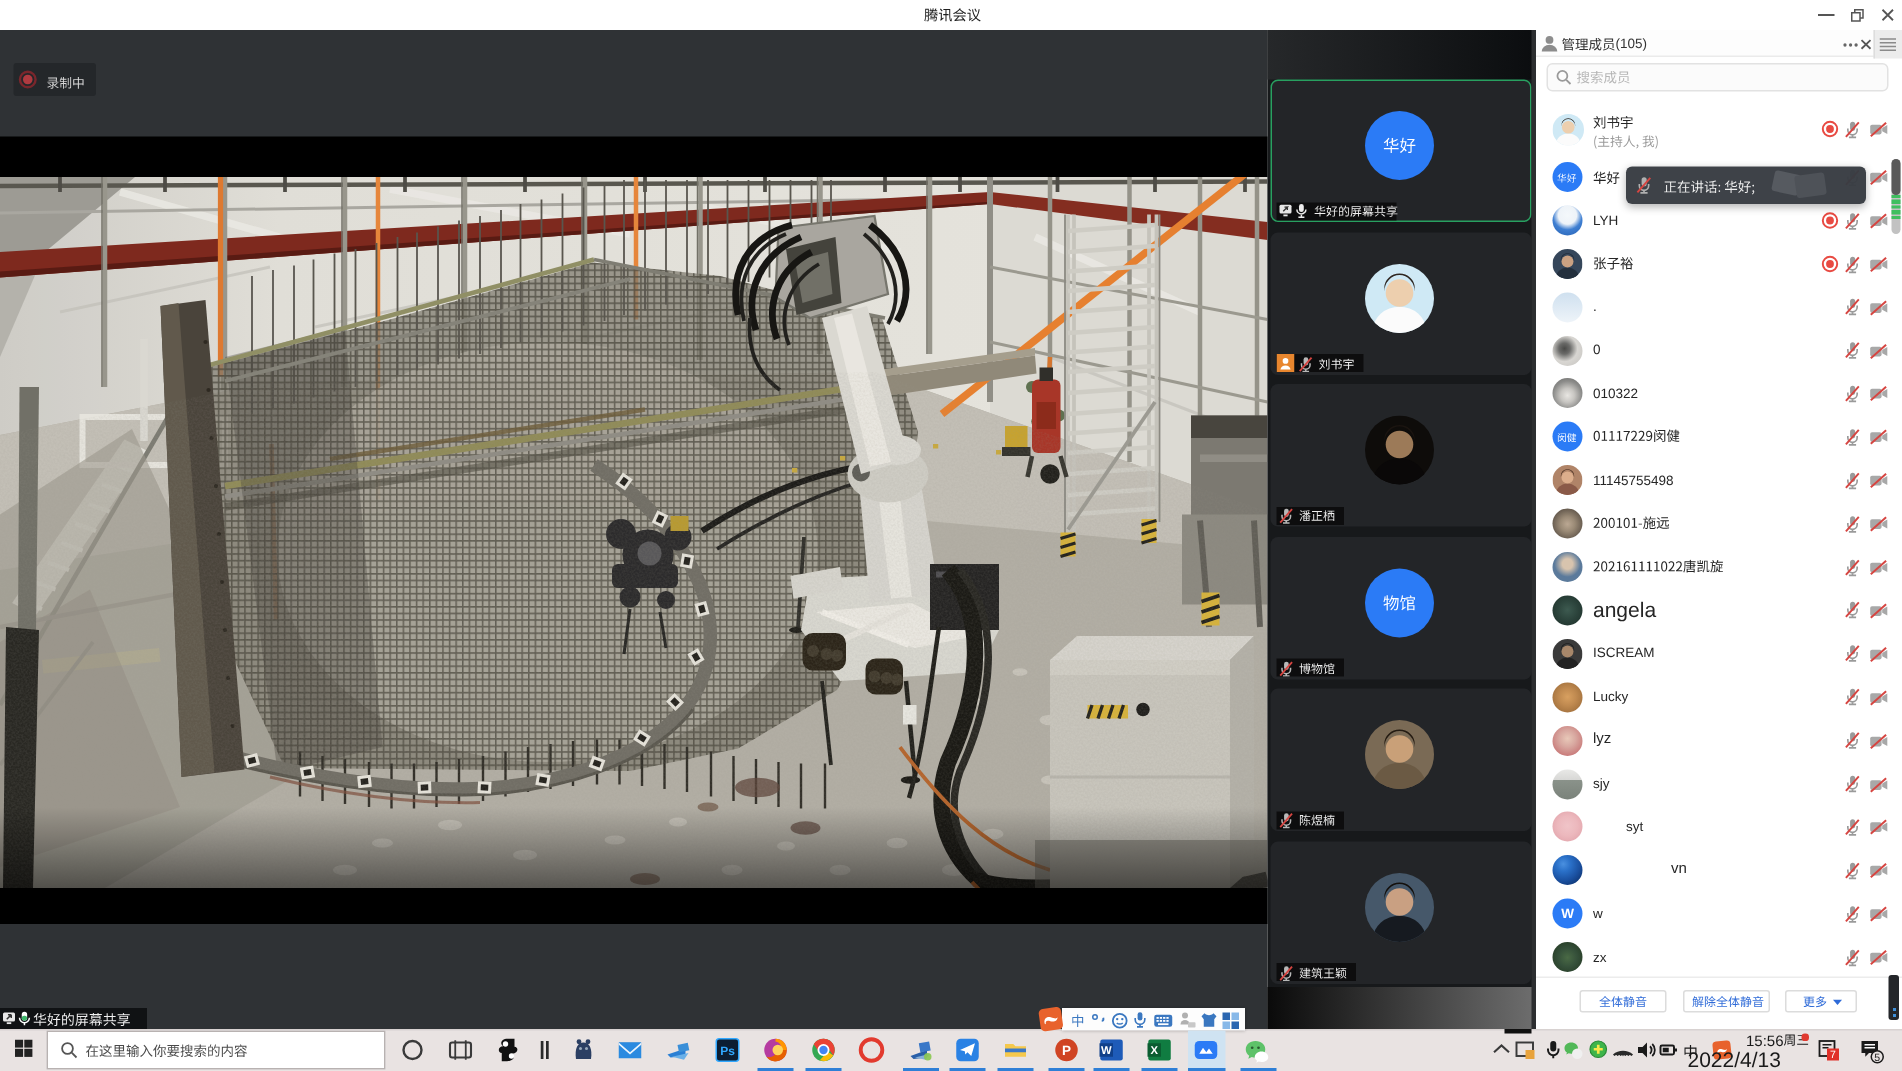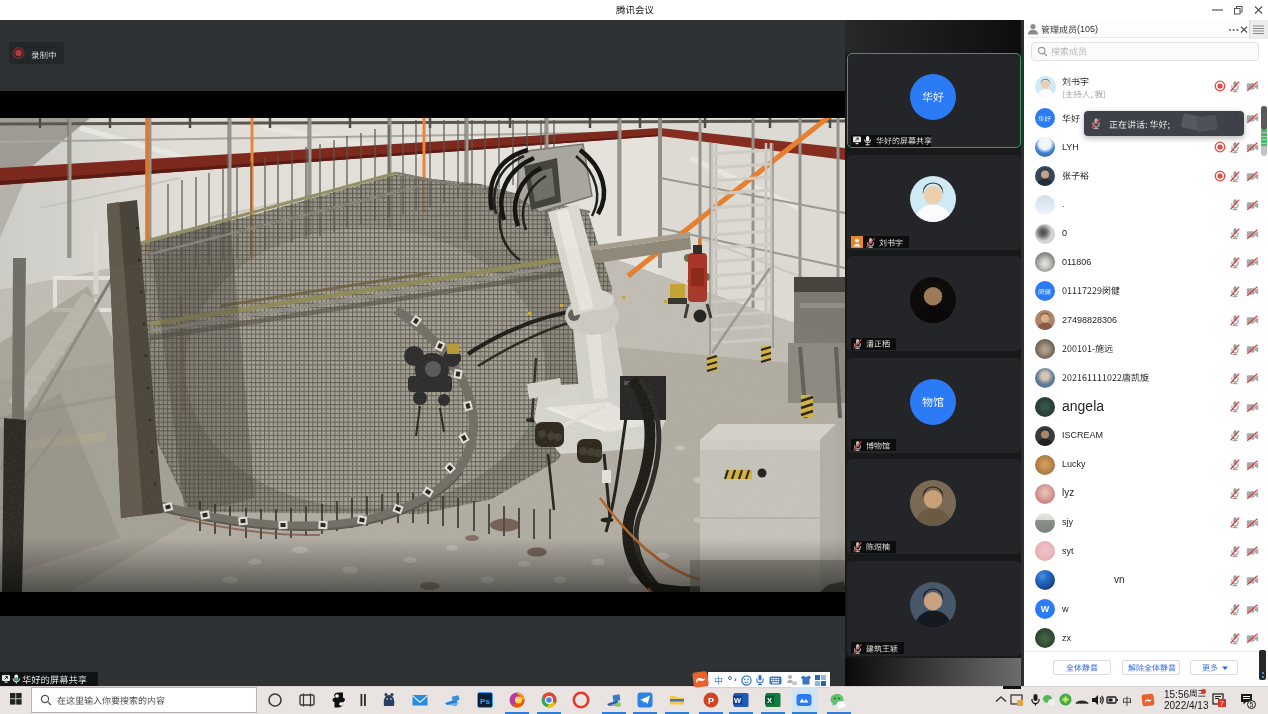--- a/index.html
+++ b/index.html
@@ -736,21 +736,21 @@
       <line x1="6" y1="10.2" x2="6" y2="11.6" stroke="#9a9a9a" stroke-width="1.1"></line>
       <line x1="3.6" y1="11.6" x2="8.4" y2="11.6" stroke="#9a9a9a" stroke-width="1.1"></line>
       <line x1="1.6" y1="11.3" x2="10.2" y2="1.6" stroke="#d64541" stroke-width="1.3"></line>
     </svg>
     <svg style="position:absolute;left:1246px;top:228.5px" width="13" height="11" viewBox="0 0 13 11">
       <rect x="0.8" y="2.2" width="7.6" height="6.4" rx="1.2" fill="#a8a8a8"></rect>
       <polygon points="8.8,4.3 12.2,2.4 12.2,8.4 8.8,6.5" fill="#a8a8a8"></polygon>
       <line x1="1.2" y1="9.8" x2="11.4" y2="0.8" stroke="#d64541" stroke-width="1.3"></line>
     </svg>
     <div class="abs" style="left:1035px;top:252.4px;width:20px;height:20px;border-radius:50%;background:radial-gradient(circle at 50% 58%,#e8e6e2 0%,#c8c6c2 30%,#8c8c8a 62%,#6a6a68 95%)"></div>
-    <div class="abs" style="left:1062px;top:255.9px;font-size:9px;color:#262626;line-height:12px">011806</div>
+    <div class="abs" style="left:1062px;top:255.9px;font-size:9px;color:#262626;line-height:12px">010322</div>
     <svg style="position:absolute;left:1229px;top:255.89999999999998px" width="12.0" height="13.0" viewBox="0 0 12 13">
       <rect x="4.4" y="1.2" width="3.4" height="6" rx="1.7" fill="#9a9a9a"></rect>
       <path d="M2.9 5.6 v1.2 a3.1 3.1 0 0 0 6.2 0 V5.6" fill="none" stroke="#9a9a9a" stroke-width="1.1"></path>
       <line x1="6" y1="10.2" x2="6" y2="11.6" stroke="#9a9a9a" stroke-width="1.1"></line>
       <line x1="3.6" y1="11.6" x2="8.4" y2="11.6" stroke="#9a9a9a" stroke-width="1.1"></line>
       <line x1="1.6" y1="11.3" x2="10.2" y2="1.6" stroke="#d64541" stroke-width="1.3"></line>
     </svg>
     <svg style="position:absolute;left:1246px;top:257.4px" width="13" height="11" viewBox="0 0 13 11">
       <rect x="0.8" y="2.2" width="7.6" height="6.4" rx="1.2" fill="#a8a8a8"></rect>
       <polygon points="8.8,4.3 12.2,2.4 12.2,8.4 8.8,6.5" fill="#a8a8a8"></polygon>
@@ -781,21 +781,21 @@
           <circle cx="10.0" cy="10.0" r="10.0"></circle>
         </clipPath>
       </defs>
       <g clip-path="url(#fc7)">
         <rect width="20" height="20" fill="#b08468"></rect>
         <ellipse cx="10.0" cy="19.0" rx="7.6" ry="6.6" fill="#8a5a48"></ellipse>
         <circle cx="10.0" cy="8.4" r="4.0" fill="#dcae8c"></circle>
         <path d="M5.6 8.0 a4.4 4.8 0 0 1 8.8 0 l0 -1.2 a4.4 4.0 0 0 0 -8.8 0 Z" fill="#3a2318"></path>
       </g>
     </svg>
-    <div class="abs" style="left:1062px;top:313.7px;font-size:9px;color:#262626;line-height:12px">27498828306</div>
+    <div class="abs" style="left:1062px;top:313.7px;font-size:9px;color:#262626;line-height:12px">11145755498</div>
     <svg style="position:absolute;left:1229px;top:313.7px" width="12.0" height="13.0" viewBox="0 0 12 13">
       <rect x="4.4" y="1.2" width="3.4" height="6" rx="1.7" fill="#9a9a9a"></rect>
       <path d="M2.9 5.6 v1.2 a3.1 3.1 0 0 0 6.2 0 V5.6" fill="none" stroke="#9a9a9a" stroke-width="1.1"></path>
       <line x1="6" y1="10.2" x2="6" y2="11.6" stroke="#9a9a9a" stroke-width="1.1"></line>
       <line x1="3.6" y1="11.6" x2="8.4" y2="11.6" stroke="#9a9a9a" stroke-width="1.1"></line>
       <line x1="1.6" y1="11.3" x2="10.2" y2="1.6" stroke="#d64541" stroke-width="1.3"></line>
     </svg>
     <svg style="position:absolute;left:1246px;top:315.2px" width="13" height="11" viewBox="0 0 13 11">
       <rect x="0.8" y="2.2" width="7.6" height="6.4" rx="1.2" fill="#a8a8a8"></rect>
       <polygon points="8.8,4.3 12.2,2.4 12.2,8.4 8.8,6.5" fill="#a8a8a8"></polygon>
@@ -909,21 +909,21 @@
       <line x1="6" y1="10.2" x2="6" y2="11.6" stroke="#9a9a9a" stroke-width="1.1"></line>
       <line x1="3.6" y1="11.6" x2="8.4" y2="11.6" stroke="#9a9a9a" stroke-width="1.1"></line>
       <line x1="1.6" y1="11.3" x2="10.2" y2="1.6" stroke="#d64541" stroke-width="1.3"></line>
     </svg>
     <svg style="position:absolute;left:1246px;top:517.5px" width="13" height="11" viewBox="0 0 13 11">
       <rect x="0.8" y="2.2" width="7.6" height="6.4" rx="1.2" fill="#a8a8a8"></rect>
       <polygon points="8.8,4.3 12.2,2.4 12.2,8.4 8.8,6.5" fill="#a8a8a8"></polygon>
       <line x1="1.2" y1="9.8" x2="11.4" y2="0.8" stroke="#d64541" stroke-width="1.3"></line>
     </svg>
     <div class="abs" style="left:1035px;top:541.4px;width:20px;height:20px;border-radius:50%;background:radial-gradient(circle at 50% 48%,#f0c4c8 0%,#ecb8bd 46%,#e0a0a8 95%)"></div>
-    <div class="abs" style="left:1062px;top:544.9px;font-size:9px;color:#262626;line-height:12px">syt</div>
+    <div class="abs" style="left:1084px;top:544.9px;font-size:9px;color:#262626;line-height:12px">syt</div>
     <svg style="position:absolute;left:1229px;top:544.9px" width="12.0" height="13.0" viewBox="0 0 12 13">
       <rect x="4.4" y="1.2" width="3.4" height="6" rx="1.7" fill="#9a9a9a"></rect>
       <path d="M2.9 5.6 v1.2 a3.1 3.1 0 0 0 6.2 0 V5.6" fill="none" stroke="#9a9a9a" stroke-width="1.1"></path>
       <line x1="6" y1="10.2" x2="6" y2="11.6" stroke="#9a9a9a" stroke-width="1.1"></line>
       <line x1="3.6" y1="11.6" x2="8.4" y2="11.6" stroke="#9a9a9a" stroke-width="1.1"></line>
       <line x1="1.6" y1="11.3" x2="10.2" y2="1.6" stroke="#d64541" stroke-width="1.3"></line>
     </svg>
     <svg style="position:absolute;left:1246px;top:546.4px" width="13" height="11" viewBox="0 0 13 11">
       <rect x="0.8" y="2.2" width="7.6" height="6.4" rx="1.2" fill="#a8a8a8"></rect>
       <polygon points="8.8,4.3 12.2,2.4 12.2,8.4 8.8,6.5" fill="#a8a8a8"></polygon>
@@ -1216,21 +1216,21 @@
       <rect x="2.5" y="5.5" width="4" height="3" fill="#1a1a1a"></rect>
     </svg>
     <svg style="position:absolute;left:1122px;top:694.0px;overflow:visible" width="2" height="2">
       <path transform="translate(0,11.0)" d="M4.6 -8.4V-6.6H1.0V-1.9H1.7V-2.5H4.6V0.8H5.4V-2.5H8.2V-1.9H9.0V-6.6H5.4V-8.4ZM1.7 -3.2V-5.9H4.6V-3.2ZM8.2 -3.2H5.4V-5.9H8.2Z" fill="#1a1a1a"></path>
     </svg>
     <svg class="abs" style="left:1141px;top:693px" width="14" height="14" viewBox="0 0 14 14">
       <rect x="1" y="1" width="12" height="12" rx="2.5" fill="#e8622c" transform="rotate(-6 7 7)"></rect>
       <path d="M4 9.5 C3.4 7 5.2 6 7 6.5 C8.8 7 9.8 7.3 10.2 6.2 C10.4 8.3 8.4 8.8 6.8 8.3 C5.4 7.9 4.3 8 4.6 9.8 Z" fill="#fff"></path>
     </svg>
     <div class="abs" style="left:1164px;top:688.5px;width:26px;height:12px;font-size:10px;color:#1a1a1a;line-height:12px">15:56</div>
-    <div class="abs" style="left:1164px;top:700px;width:54px;height:12px;font-size:10px;color:#1a1a1a;line-height:12px">2022/4/13</div>
+    <div class="abs" style="left:1125px;top:700px;width:54px;height:12px;font-size:14px;color:#1a1a1a;line-height:12px">2022/4/13</div>
     <svg style="position:absolute;left:1189px;top:687.1px;overflow:visible" width="2" height="2">
       <path transform="translate(0,9.4)" d="M1.3 -6.7V-4.0C1.3 -2.7 1.2 -0.9 0.3 0.3C0.4 0.4 0.7 0.6 0.8 0.7C1.8 -0.6 1.9 -2.6 1.9 -4.0V-6.1H6.8V-0.1C6.8 0.0 6.8 0.1 6.6 0.1C6.5 0.1 6.0 0.1 5.4 0.1C5.5 0.2 5.6 0.5 5.6 0.7C6.4 0.7 6.8 0.7 7.1 0.6C7.4 0.5 7.5 0.3 7.5 -0.1V-6.7ZM4.0 -6.0V-5.2H2.4V-4.7H4.0V-3.9H2.2V-3.4H6.4V-3.9H4.6V-4.7H6.2V-5.2H4.6V-6.0ZM2.7 -2.6V0.1H3.2V-0.4H6.0V-2.6ZM3.2 -2.1H5.4V-0.9H3.2Z M9.5 -6.3V-5.7H16.0V-6.3ZM10.1 -3.5V-2.9H15.3V-3.5ZM9.1 -0.6V0.1H16.4V-0.6Z" fill="#1a1a1a"></path>
     </svg>
     <div class="abs" style="left:1201px;top:689px;width:4.5px;height:4.5px;border-radius:50%;background:#e03a30"></div>
     <svg class="abs" style="left:1212px;top:693px" width="16" height="16" viewBox="0 0 16 16">
       <rect x="1" y="1" width="10" height="10" fill="none" stroke="#1a1a1a" stroke-width="1.2"></rect>
       <path d="M3 3.5 h6 M3 5.5 h4" stroke="#1a1a1a" stroke-width="1.1"></path>
       <rect x="6" y="6" width="8" height="8" fill="#e03028"></rect>
       <text x="10" y="12.5" font-family="Liberation Sans" font-size="7" fill="#fff" text-anchor="middle">7</text>
     </svg>

